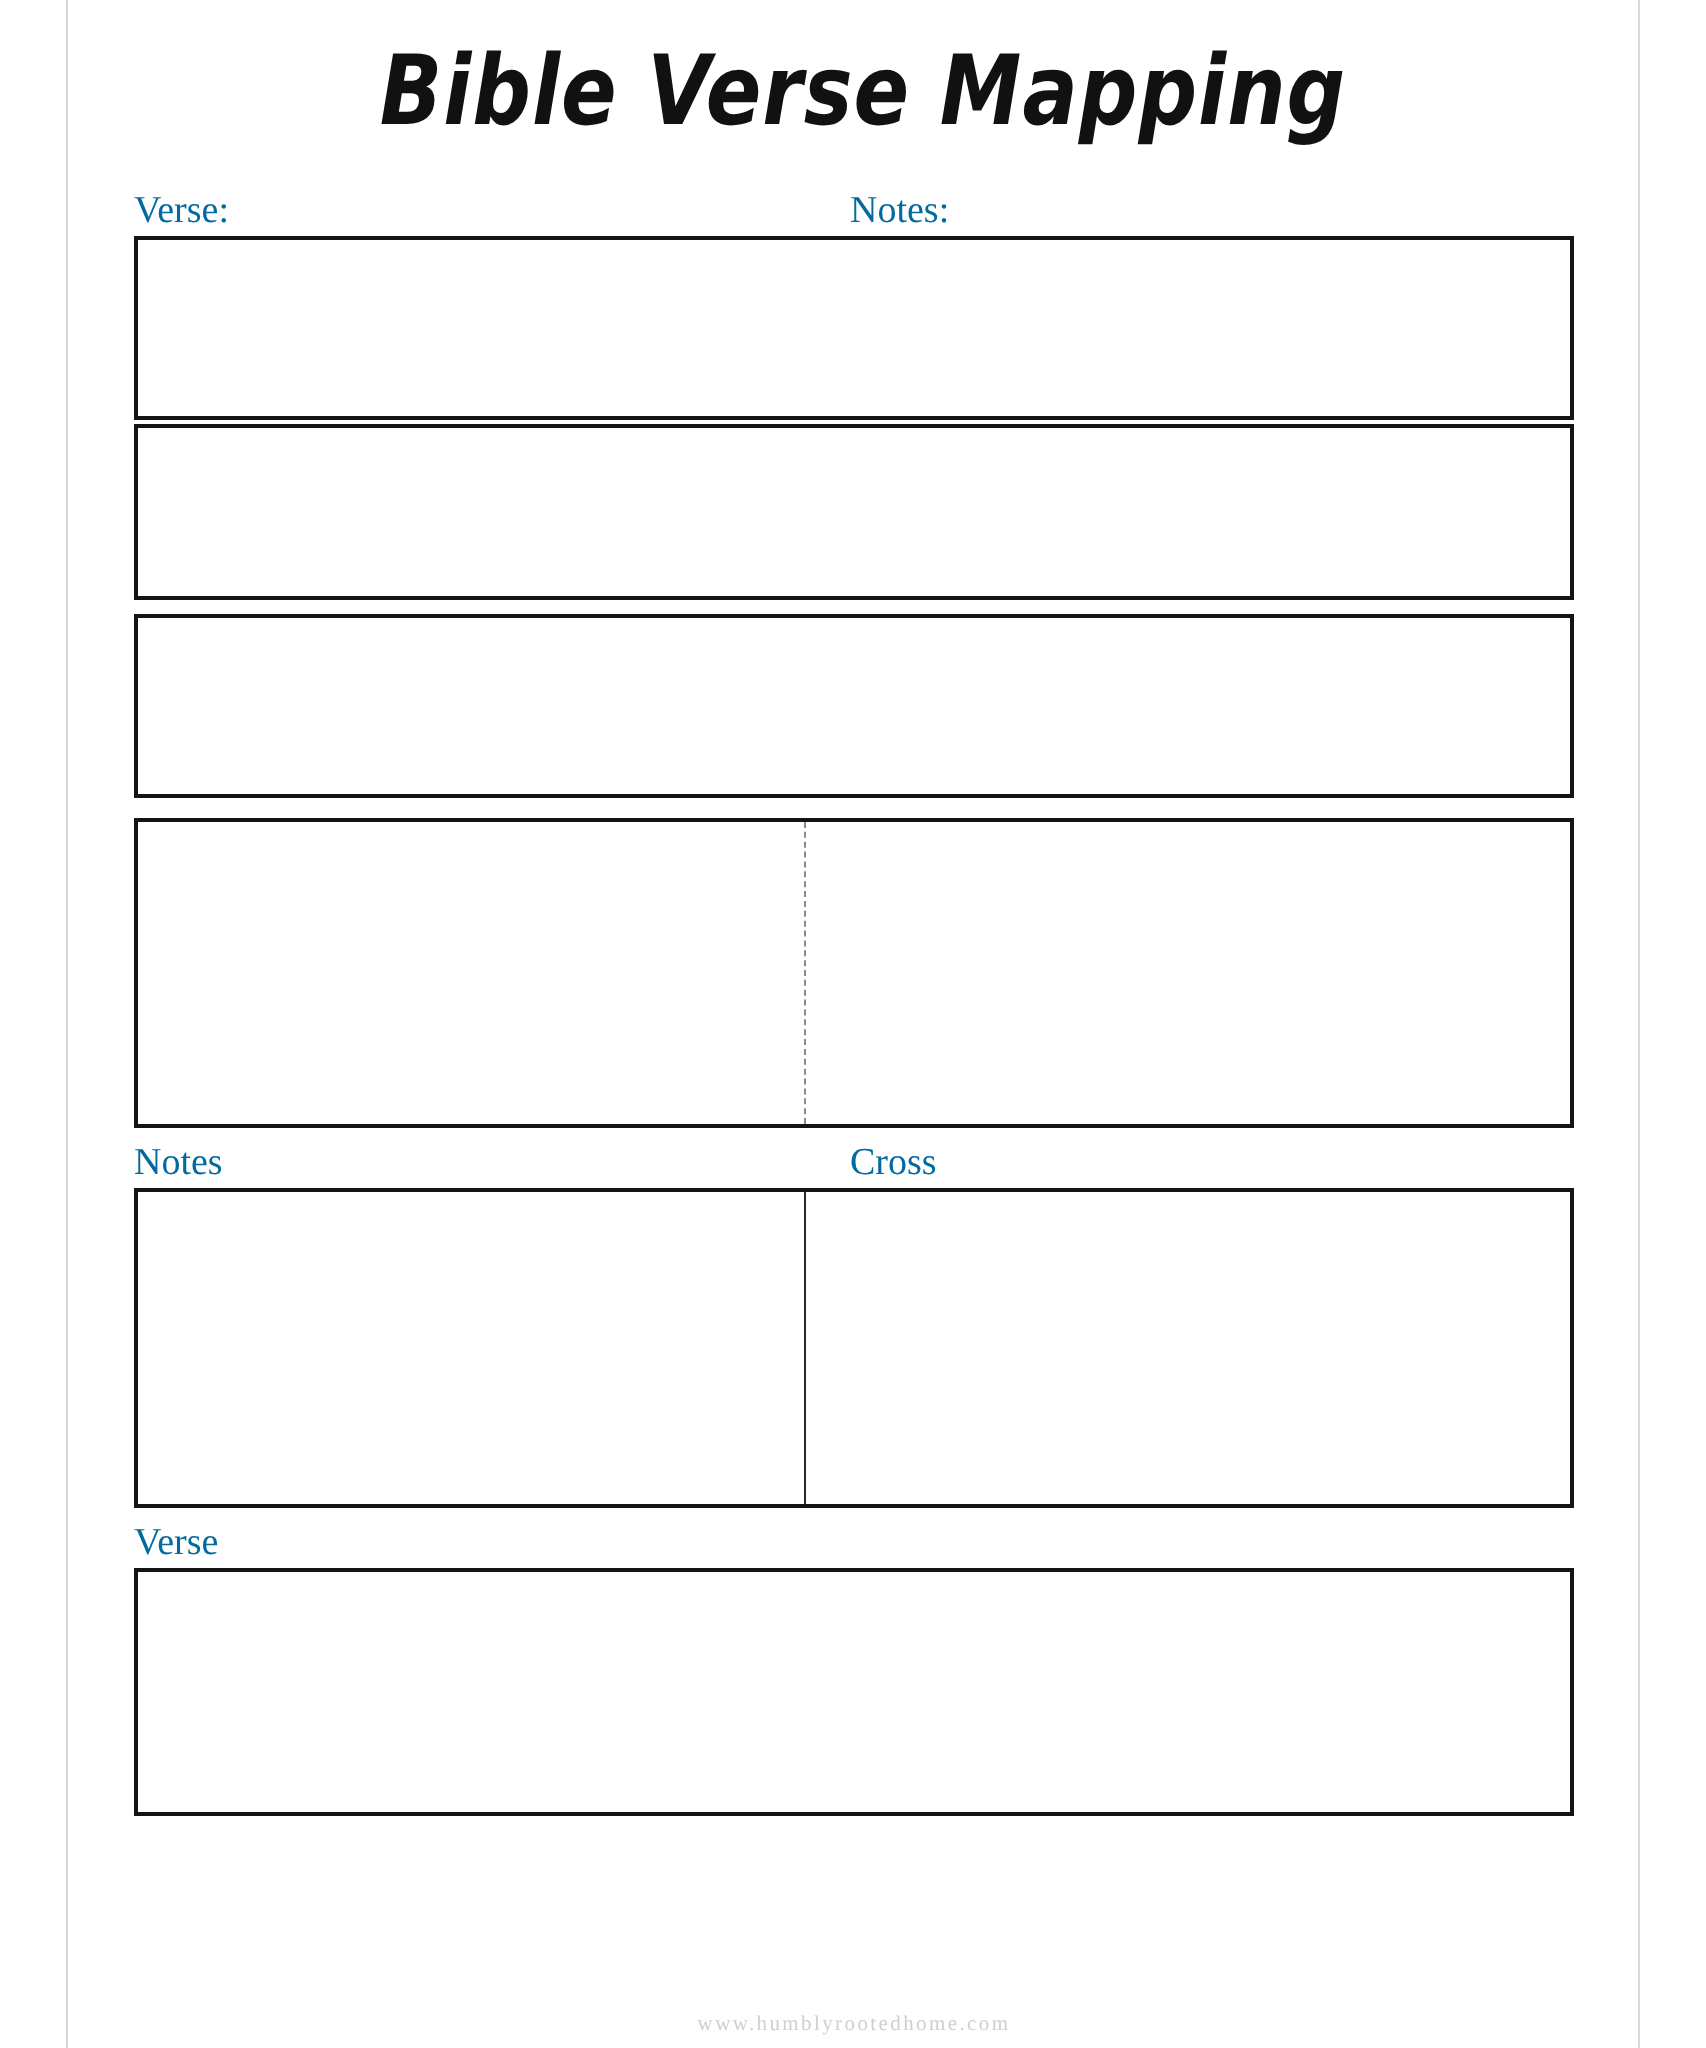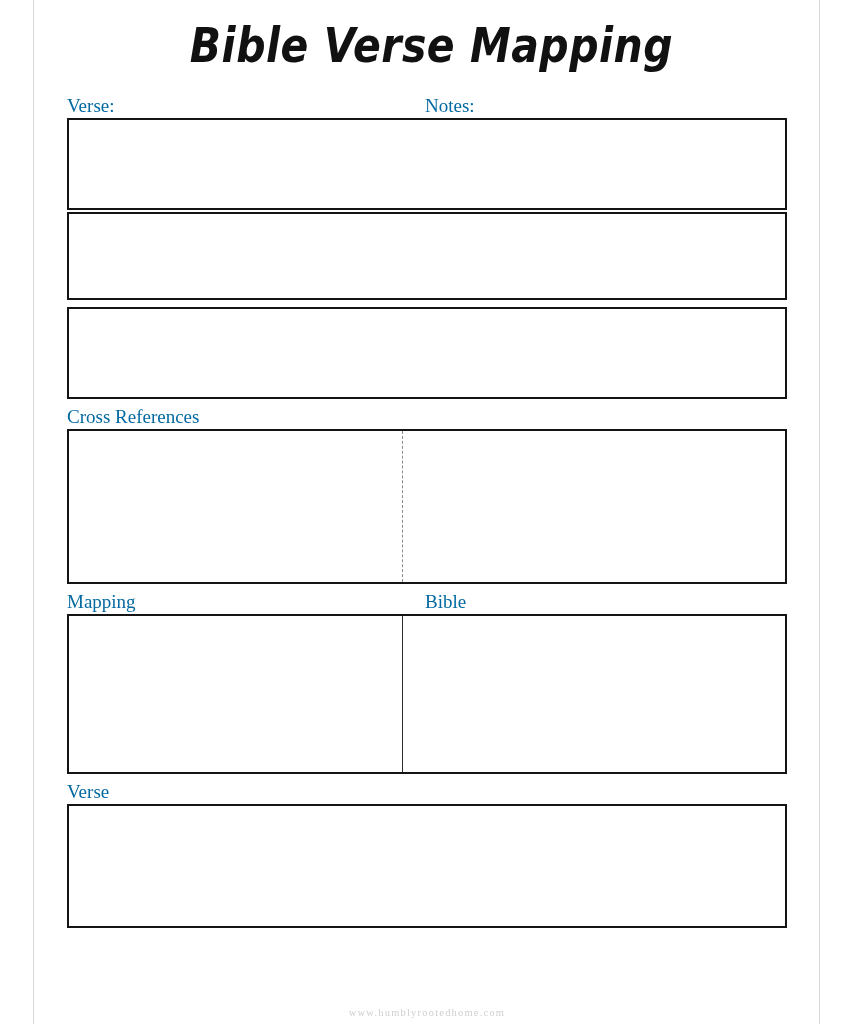--- a/index.html
+++ b/index.html
@@ -138,33 +138,32 @@
         <span class="label right-col">Notes:</span>
       </div>
       <div class="box verse"></div>
 
       <div class="box translation-a"></div>
       <div class="box translation-b"></div>
 
       <div class="spacer-xs"></div>
 
       <div class="label-row">
-        <span class="label right-col">Cross References</span>
       </div>
       <div class="box tall-split split">
         <div class="divider dashed" style="left:46.5%;"></div>
         <div class="half"></div>
         <div class="half"></div>
       </div>
 
       <div class="spacer-xs"></div>
 
       <div class="label-row">
-        <span class="label left-col">Mapping</span>
-        <span class="label right-col">Bible</span>
+        <span class="label left-col">Notes</span>
+        <span class="label right-col">Cross</span>
       </div>
       <div class="box define-split split">
         <div class="divider" style="left:46.5%;"></div>
         <div class="half"></div>
         <div class="half"></div>
       </div>
 
       <div class="spacer-xs"></div>
 
       <div class="label-row">

